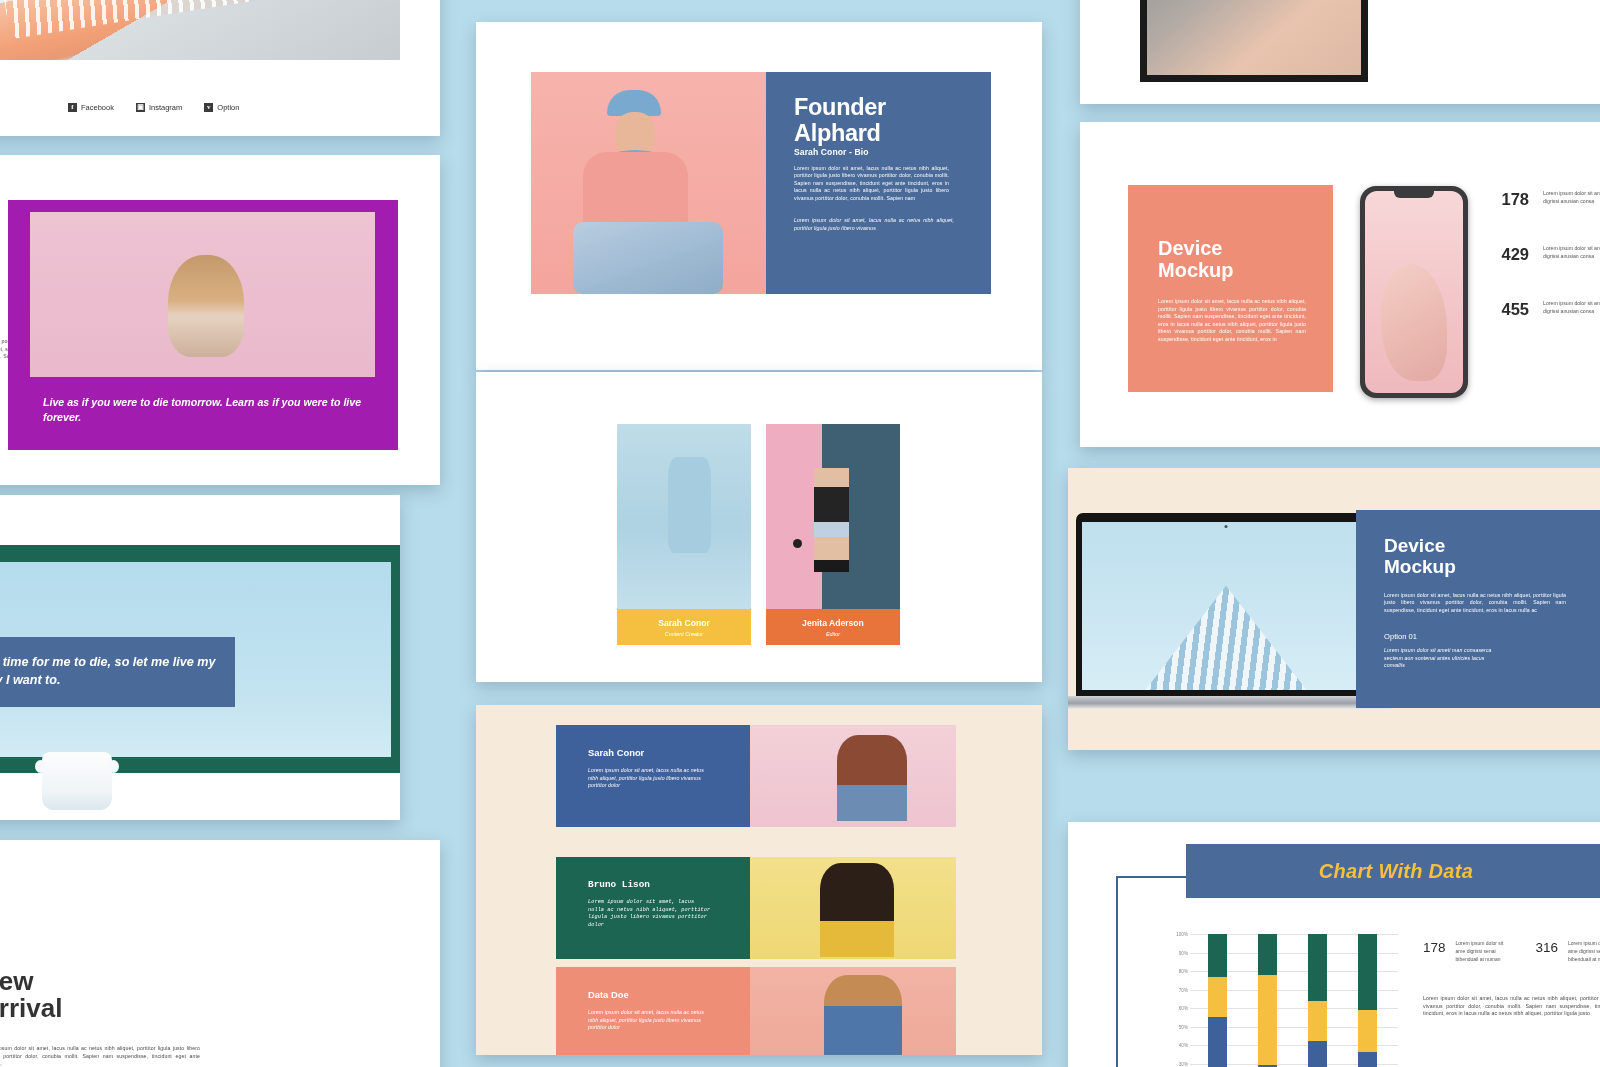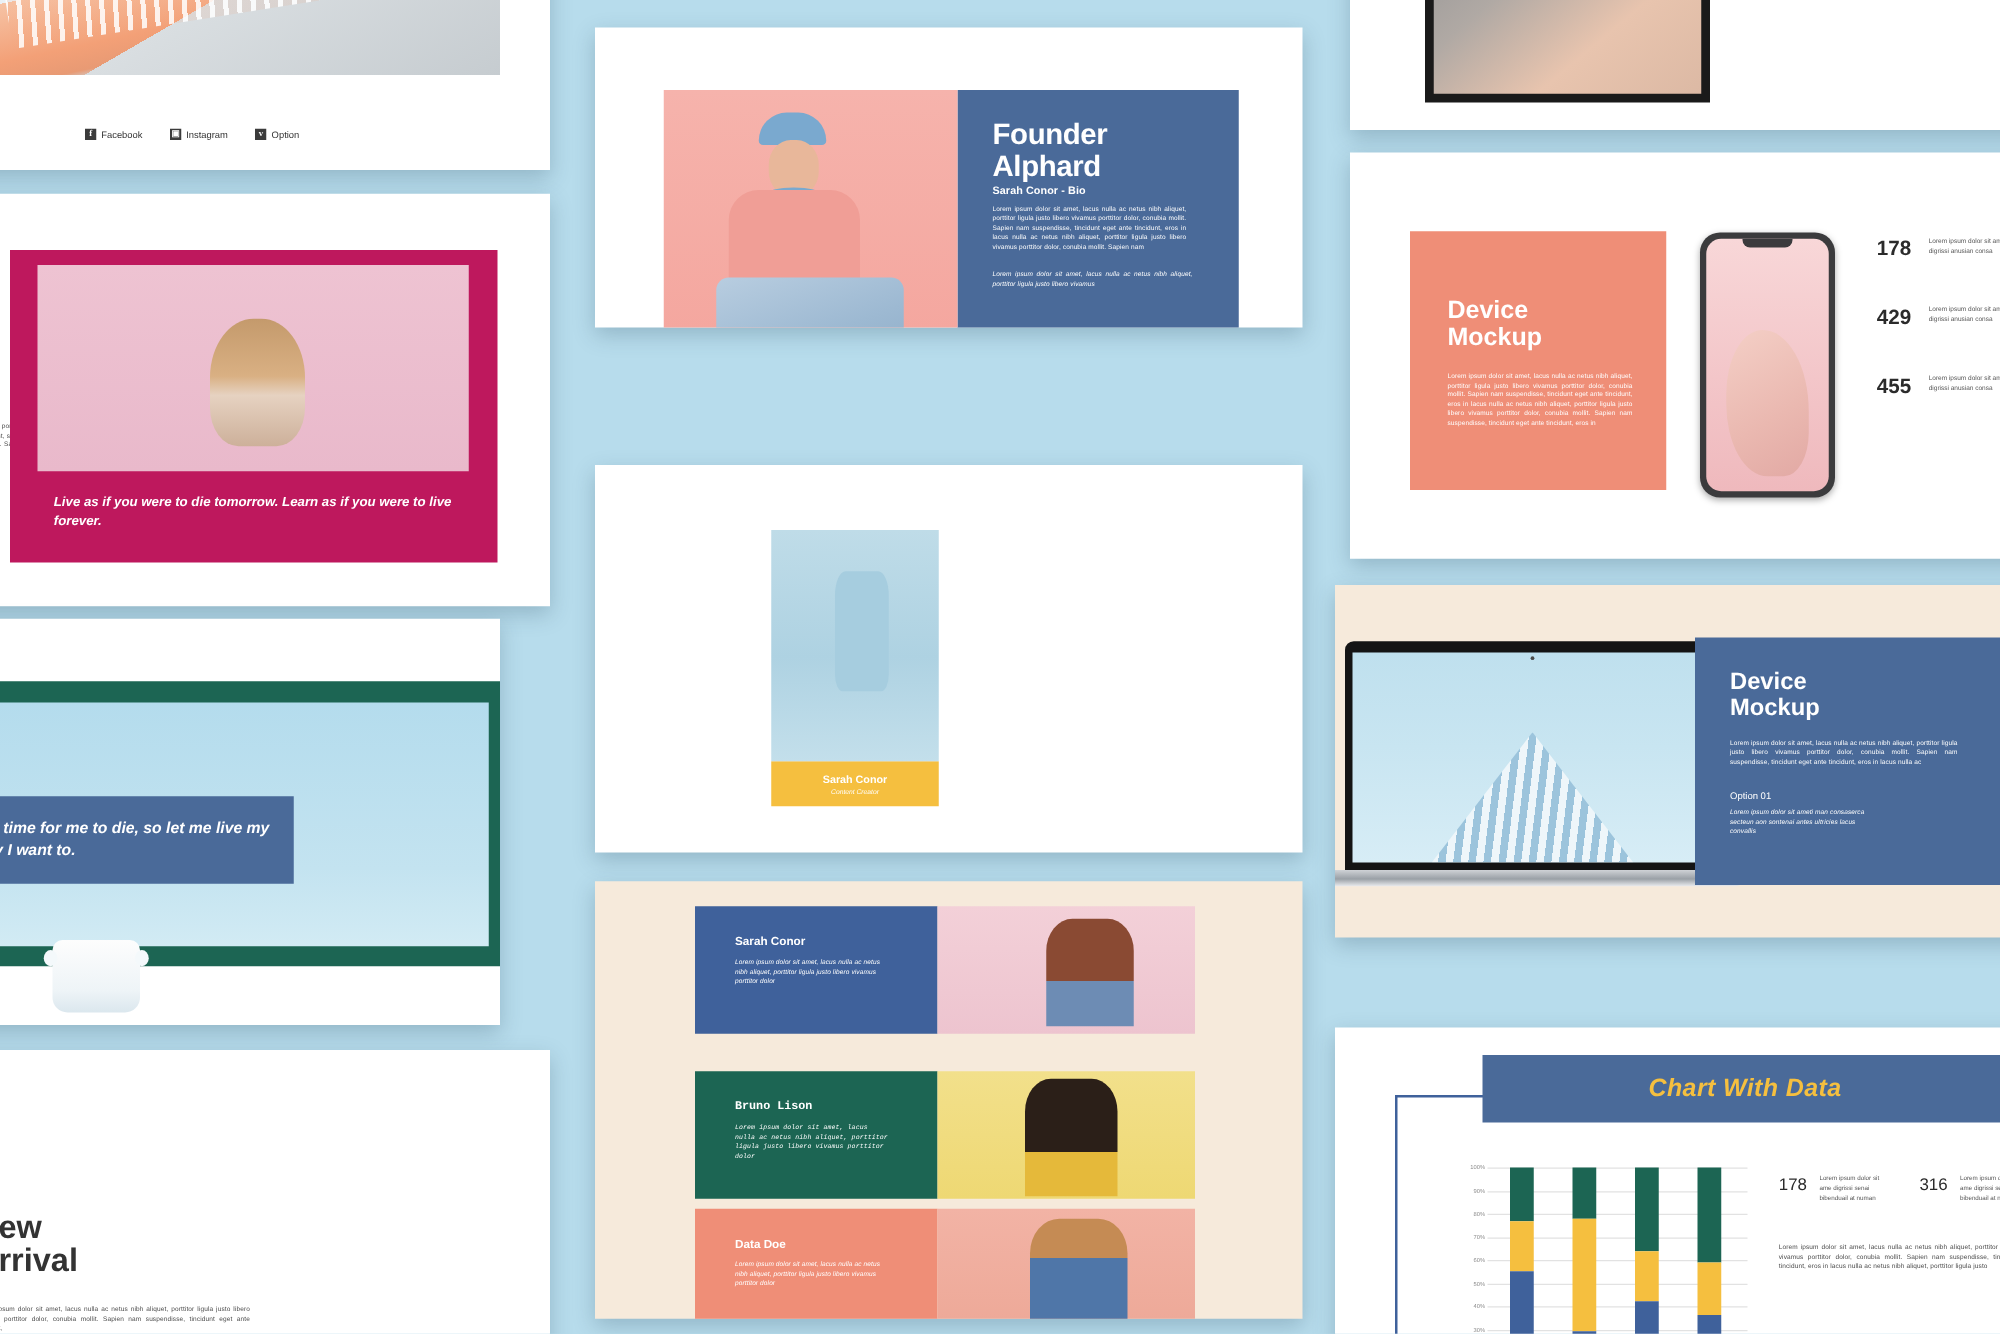--- a/index.html
+++ b/index.html
@@ -47,21 +47,21 @@
     width: 9px; height: 9px; background: #3b3b3b; color: #fff;
     font-size: 7px; line-height: 9px; text-align: center; font-weight: bold;
     font-family: "Liberation Serif", serif;
   }
   #s-social .soc .lb { font-size: 7.5px; color: #333; }
 
   
   #s-concept { left: -200px; top: 155px; width: 640px; height: 330px; }
   #s-concept .body { position: absolute; left: 84px; top: 183px; width: 136px; }
   #s-concept .frame {
-    position: absolute; left: 208px; top: 45px; width: 390px; height: 250px; background: #be185d;
+    position: absolute; left: 208px; top: 45px; width: 390px; height: 250px; background: #a21caf;
   }
   #s-concept .ph {
     position: absolute; left: 22px; top: 12px; width: 345px; height: 165px;
     background: radial-gradient(circle at 52% 58%, #e8c0a5 0 12%, rgba(232,192,165,0) 13%),
                 linear-gradient(180deg, #eec3d2 0%, #e9b9cb 100%);
   }
   #s-concept .ph:after {
     content:""; position:absolute; left:40%; top:26%; width:22%; height:62%;
     background: linear-gradient(180deg,#c49a6c 0%, #d9b083 45%, #e6d2c1 60%, #cdb09a 100%);
     border-radius: 46% 46% 30% 30%;
@@ -92,21 +92,21 @@
   }
   #s-green .qtxt { color:#fff; font-style: italic; font-weight: bold;
     font-size: 12.6px; line-height: 1.42; text-align: center; padding: 0 18px; }
 
   
   #s-arrival { left: -220px; top: 840px; width: 660px; height: 300px; }
   #s-arrival h2 { position: absolute; left: 200px; top: 128px; font-size: 26px; color: #333; font-weight: bold; line-height: 1.05; }
   #s-arrival .body { position: absolute; left: 200px; top: 205px; width: 220px; }
 
   
-  #s-founder { left: 476px; top: 22px; width: 566px; height: 240px; }
+  #s-founder { left: 476px; top: 22px; width: 566px; height: 348px; }
   #s-founder .blk { position: absolute; left: 55px; top: 50px; width: 460px; height: 222px; display: flex; }
   #s-founder .pic {
     width: 235px; height: 100%;
     background: linear-gradient(180deg,#f6b3ac 0%, #f4a59d 100%);
     position: relative; overflow: hidden;
   }
   #s-founder .pic .cap { position:absolute; left:76px; top:18px; width:54px; height:26px;
      background:#7aa9cf; border-radius: 26px 26px 4px 4px; }
   #s-founder .pic .face { position:absolute; left:84px; top:40px; width:40px; height:45px;
      background:#e8b79a; border-radius: 44%; }
@@ -306,20 +306,29 @@
       </div>
     </div>
   </div>
 
   <div class="slide" id="s-profiles">
     <div class="card" id="c1">
       <div class="img"></div>
       <div class="bar">
         <div class="nm">Sarah Conor</div>
         <div class="rl">Content Creator</div>
+      </div>
+    </div>
+    <div class="card" id="c2">
+      <div class="img">
+          <div class="dot"></div>
+        </div>
+      <div class="bar">
+        <div class="nm">Jenita Aderson</div>
+        <div class="rl">Editor</div>
       </div>
     </div>
   </div>
 
   <div class="slide" id="s-team">
     <div class="row" id="r1">
       <div class="txtc">
         <h4>Sarah Conor</h4>
         <div class="body lorem">Lorem ipsum dolor sit amet, lacus nulla ac netus nibh aliquet, porttitor ligula justo libero vivamus porttitor dolor</div>
       </div>

